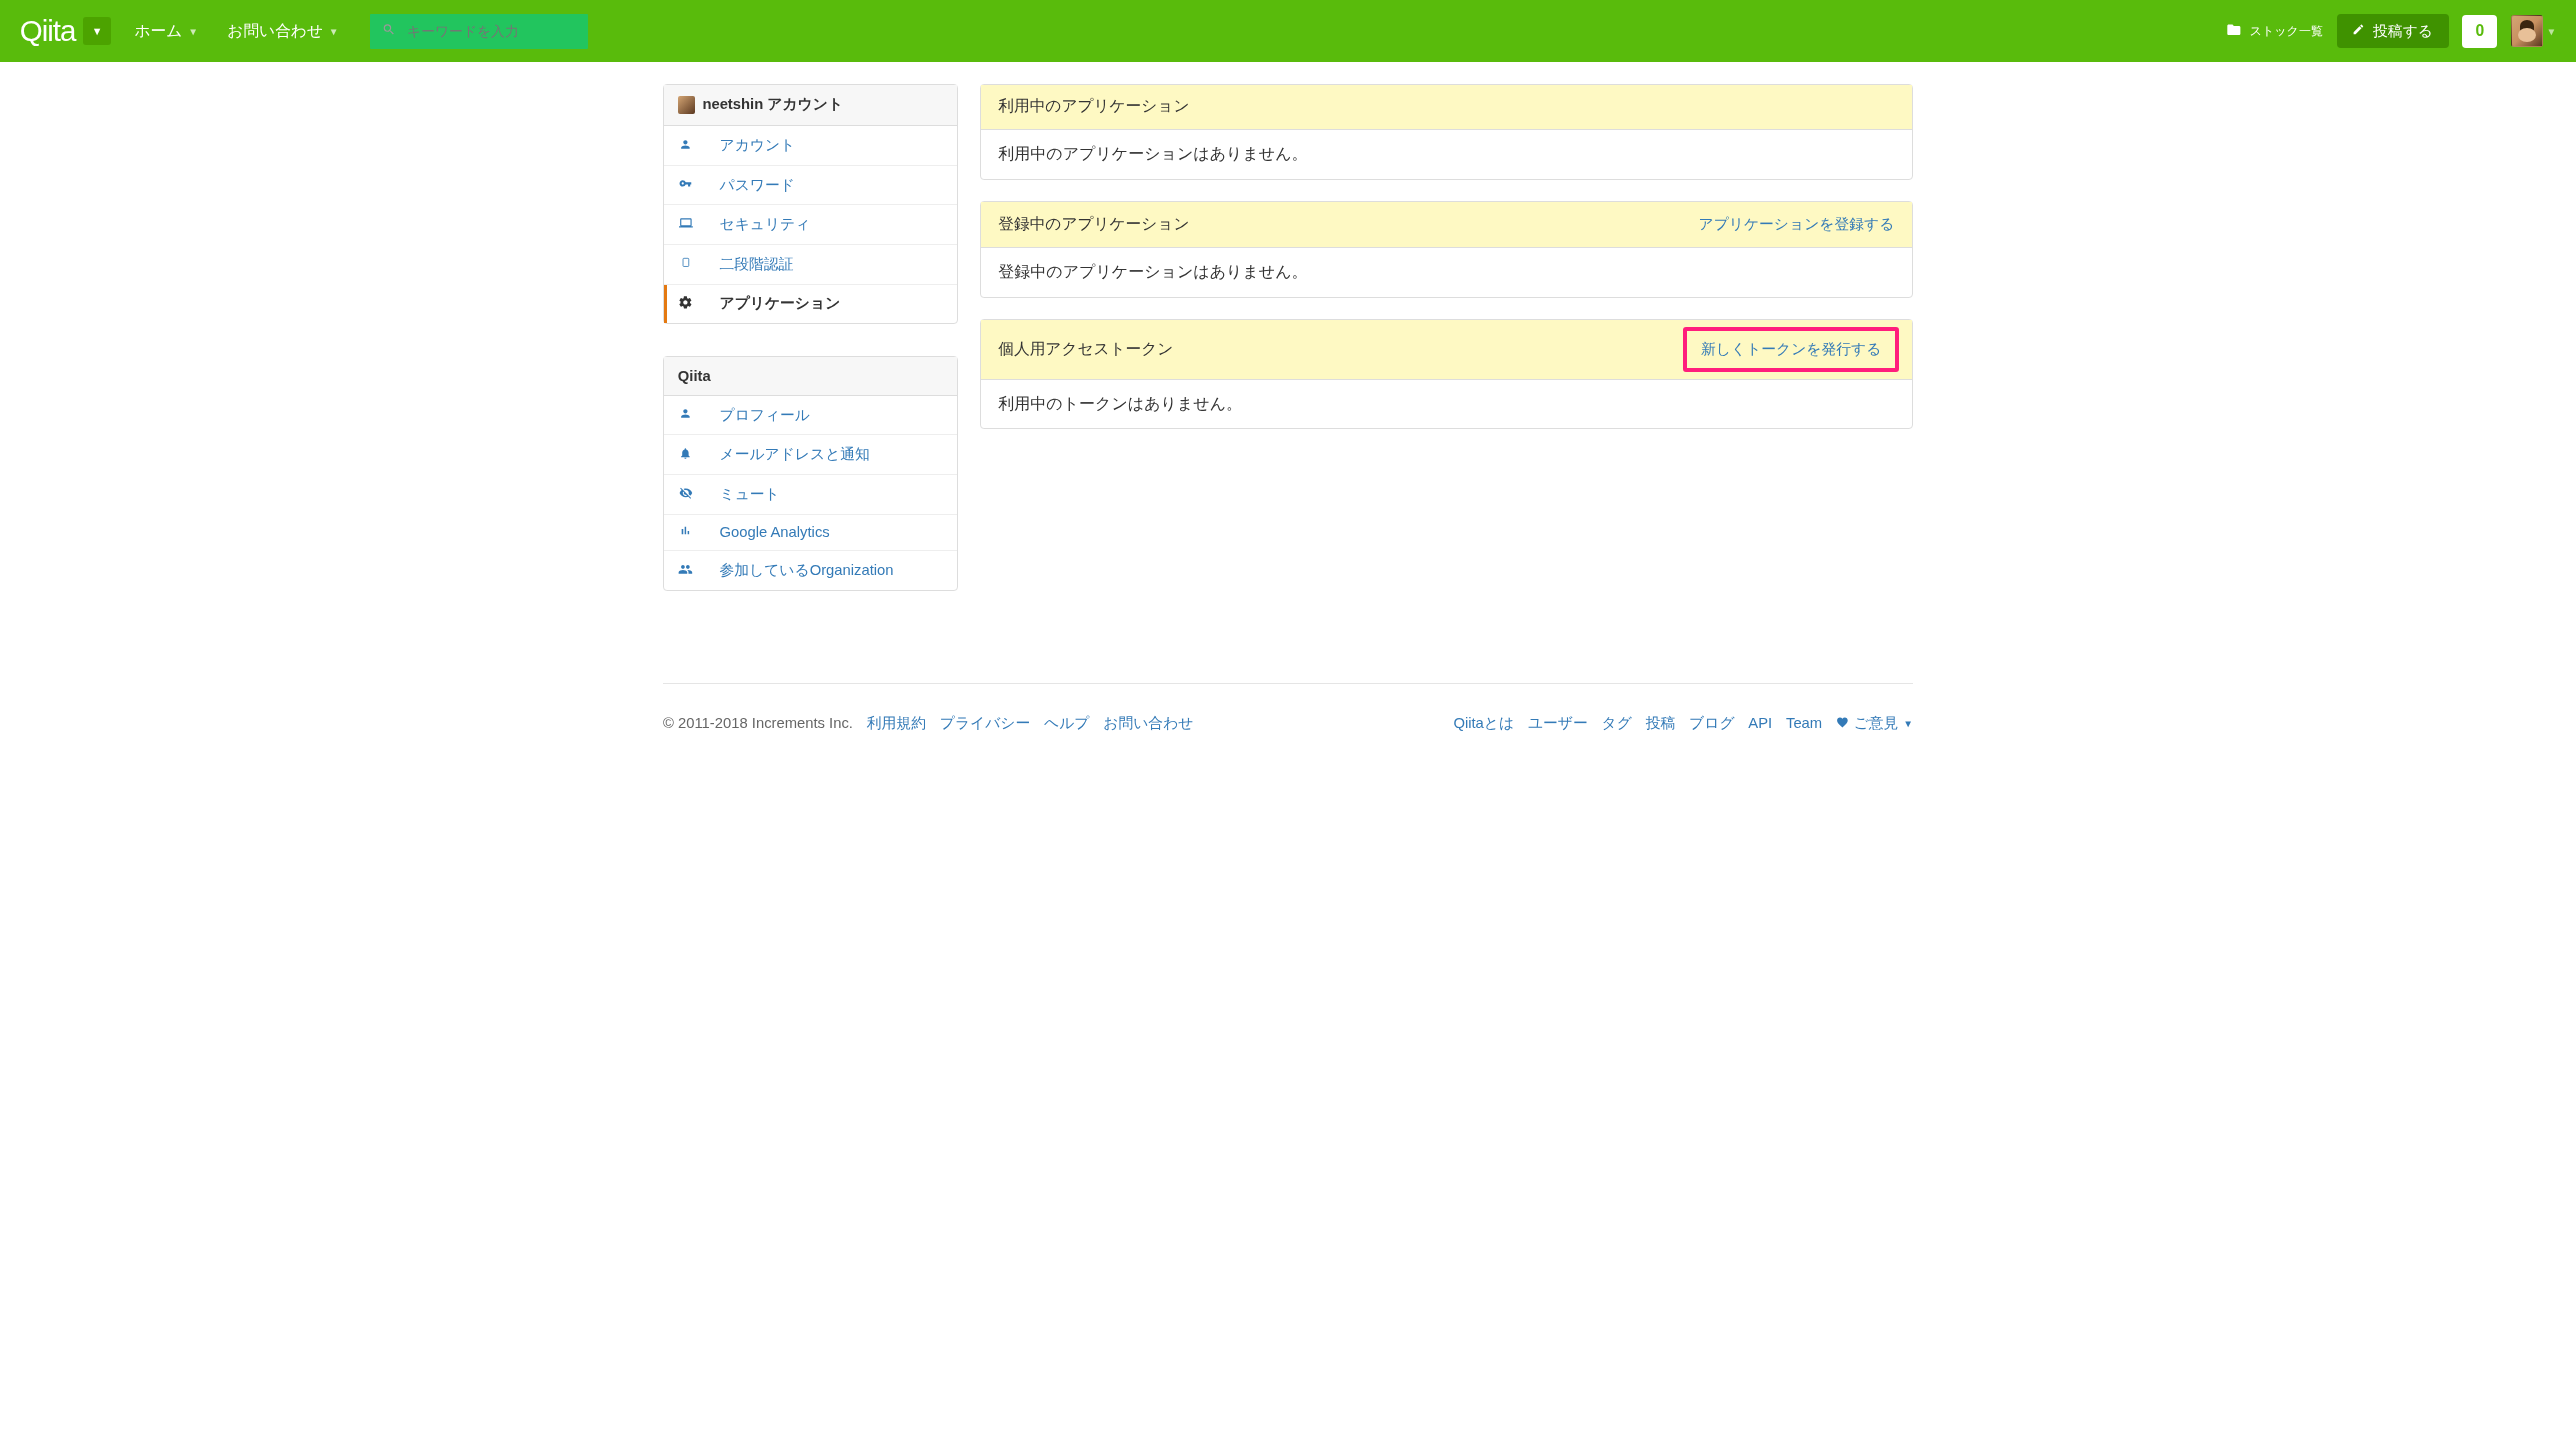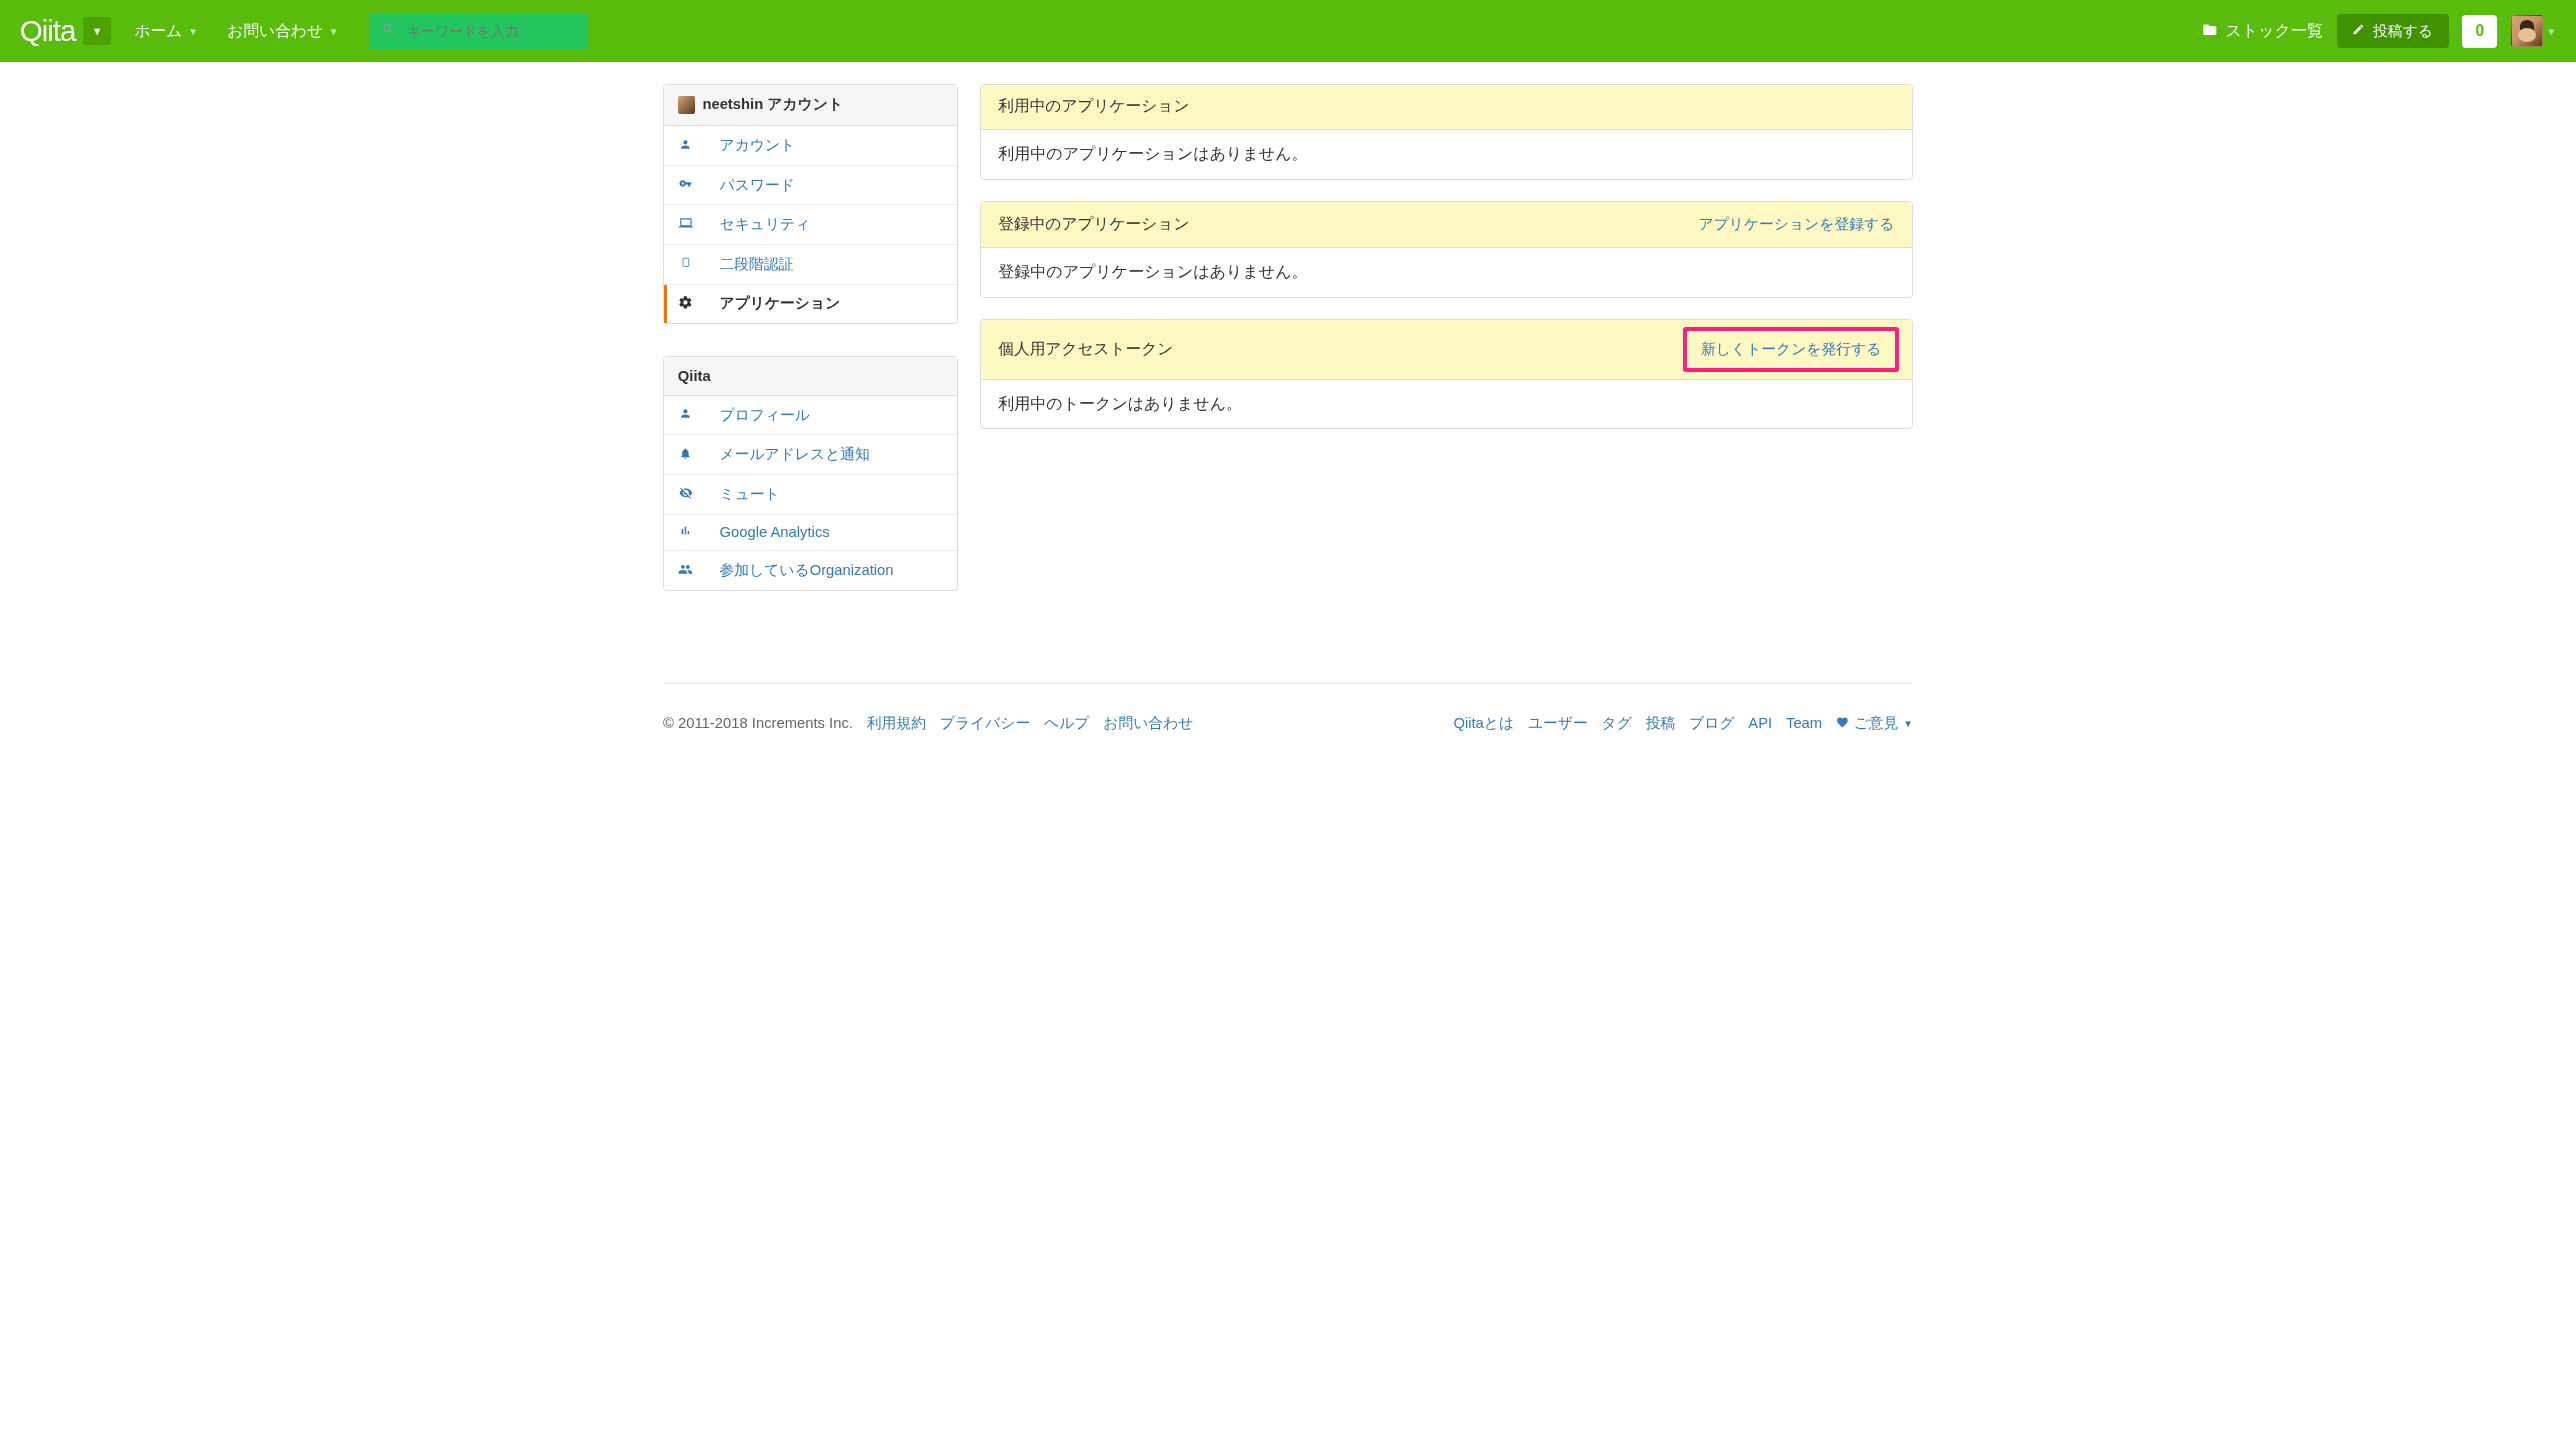--- a/index.html
+++ b/index.html
@@ -81,21 +81,21 @@
       color: #999;
     }
     .header-right {
       margin-left: auto;
       display: flex;
       align-items: center;
       gap: 13.8px;
     }
     .stock-link {
       color: #fff;
-      font-size: 16px;
+      font-size: 12px;
       display: flex;
       align-items: flex-end;
       gap: 7.9px;
       cursor: pointer;
     }
     .post-btn {
       background-color: #3f9200;
       color: #fff;
       border: none;
       padding: 7.9px 15.7px;

